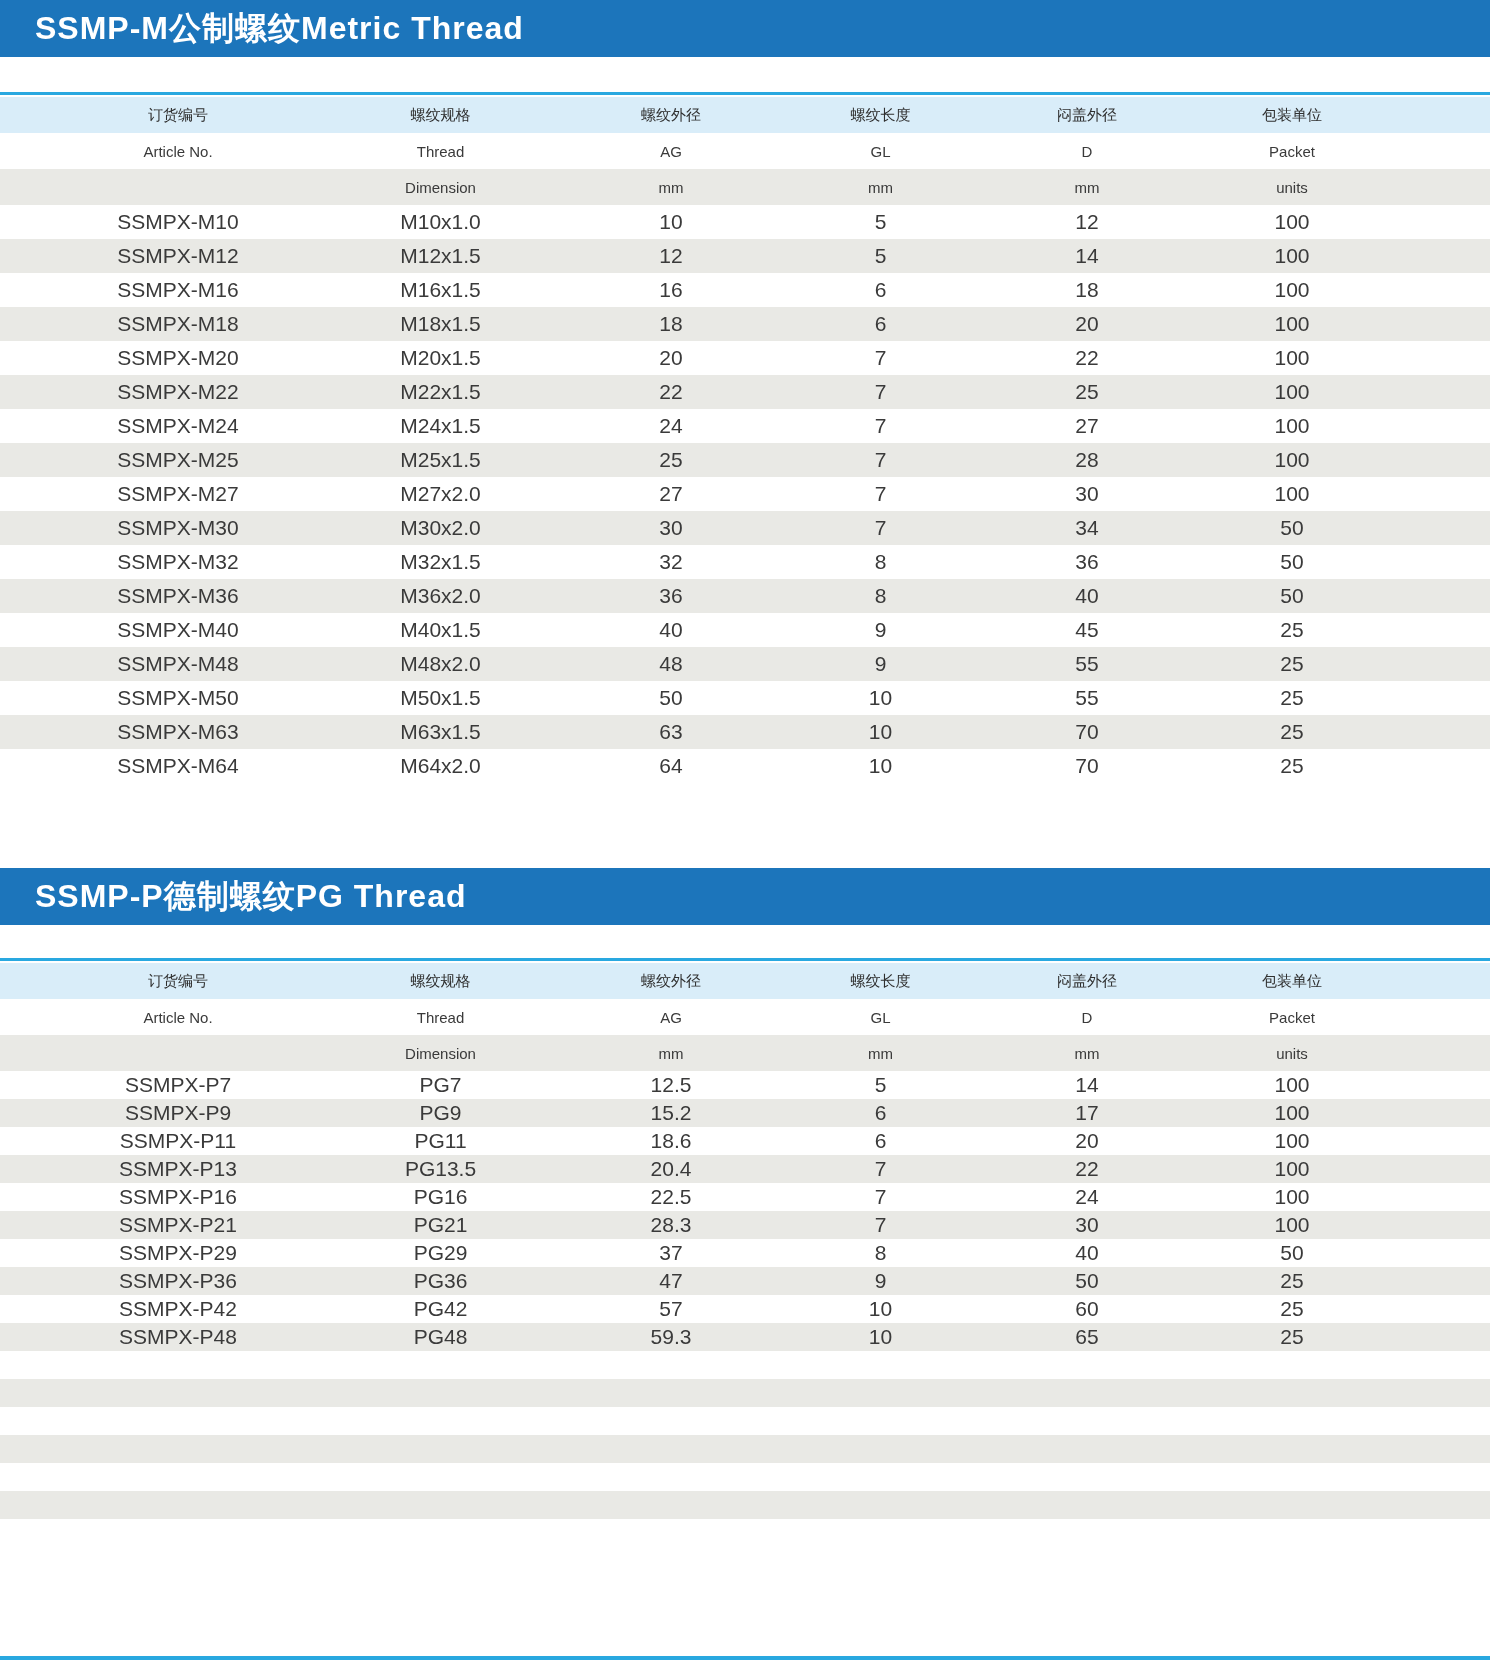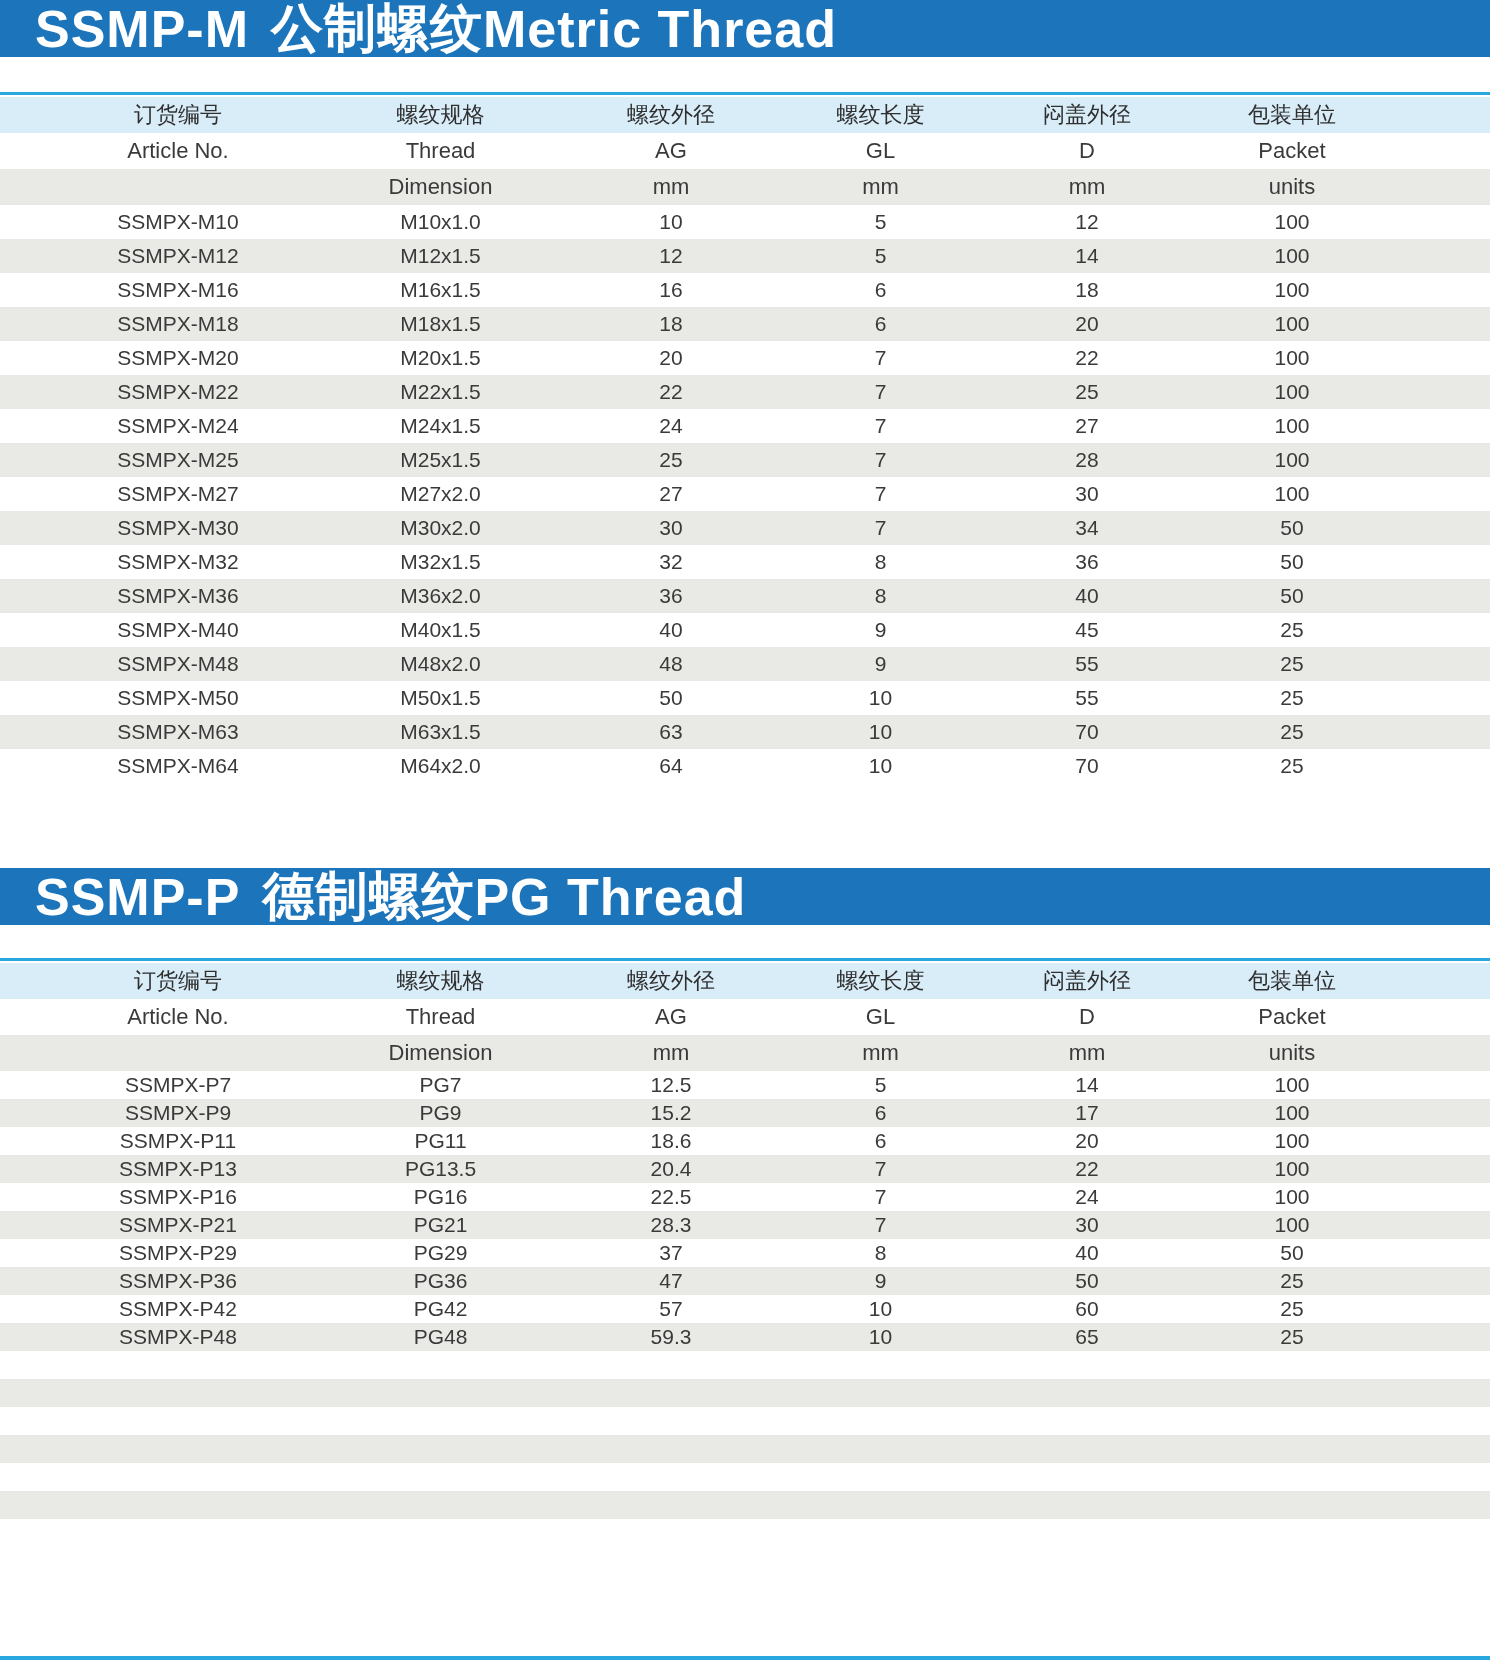--- a/index.html
+++ b/index.html
@@ -13,37 +13,37 @@
   html,body{margin:0;padding:0;}
   body{
     width:1500px;height:1678px;overflow:hidden;background:#ffffff;
     font-family:"Liberation Sans","DejaVu Sans",sans-serif;color:var(--txt);
     position:relative;
   }
   .page{width:1490px;position:relative;}
   .title-band{
     height:57px;background:var(--band);color:var(--titletxt);
     display:flex;align-items:center;padding-left:35px;box-sizing:border-box;
-    font-size:52px;font-weight:bold;letter-spacing:1px;white-space:nowrap;
+    font-size:32px;font-weight:bold;letter-spacing:1px;white-space:nowrap;
   }
-  .title-band .t-cn{margin-left:22px;}
+  .title-band .t-cn{}
   .title-band .t-en{}
   .gap-a{height:35px;}
   .gap-b{height:33px;}
   .gap-c{height:2px;}
   .accent-line{height:3px;background:var(--accent);}
   .white-sep{height:85px;}
   table.spec-table{
     width:1490px;table-layout:fixed;border-collapse:collapse;border-spacing:0;
   }
   table.spec-table td{
     text-align:center;vertical-align:middle;padding:0;overflow:hidden;white-space:nowrap;
   }
   thead tr{height:36px;}
-  thead td{font-size:22px;}
+  thead td{font-size:15px;}
   tr.hdr-cn{background:var(--hdrbg);color:#2f2f2f;}
   tr.hdr-en{background:#ffffff;}
   tr.hdr-sub{background:var(--stripe);padding-left:44px;}
   tbody td{font-size:21px;color:var(--txt);}
   #tbody-metric tr{height:34px;}
   #tbody-pg tr{height:28px;}
   tbody tr:nth-child(even){background:var(--stripe);}
   tbody tr:nth-child(odd){background:#ffffff;}
   .bottom-rule{
     position:absolute;left:0;top:1656px;width:1490px;height:4px;background:var(--accent);

